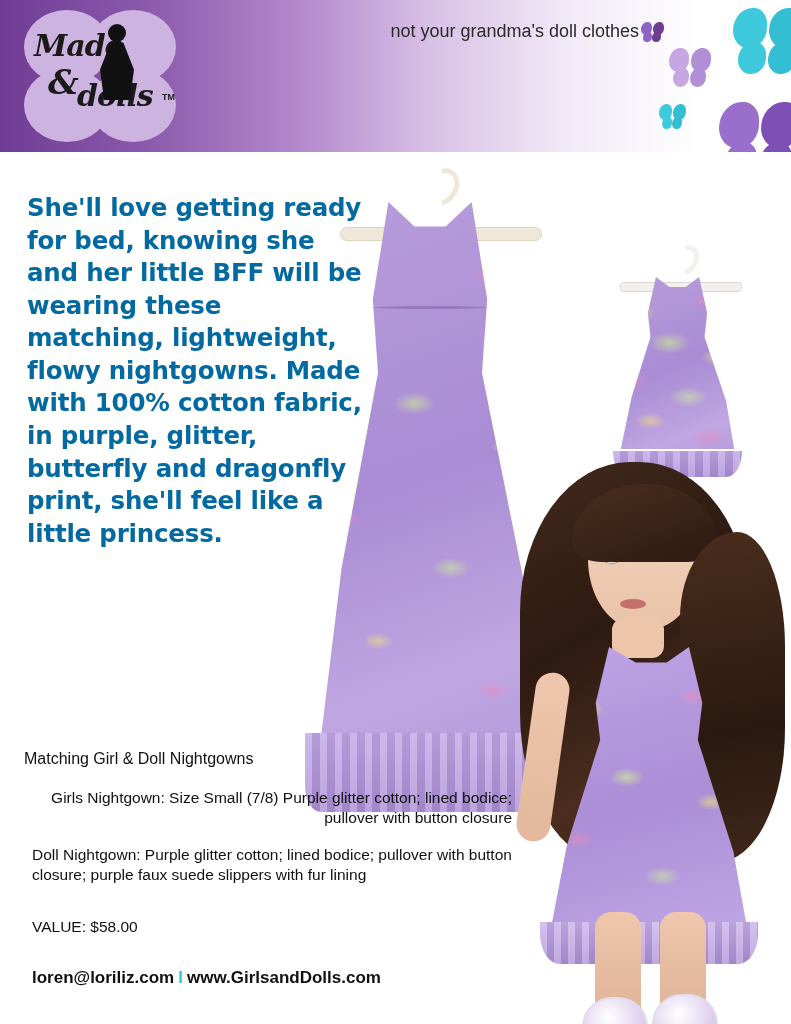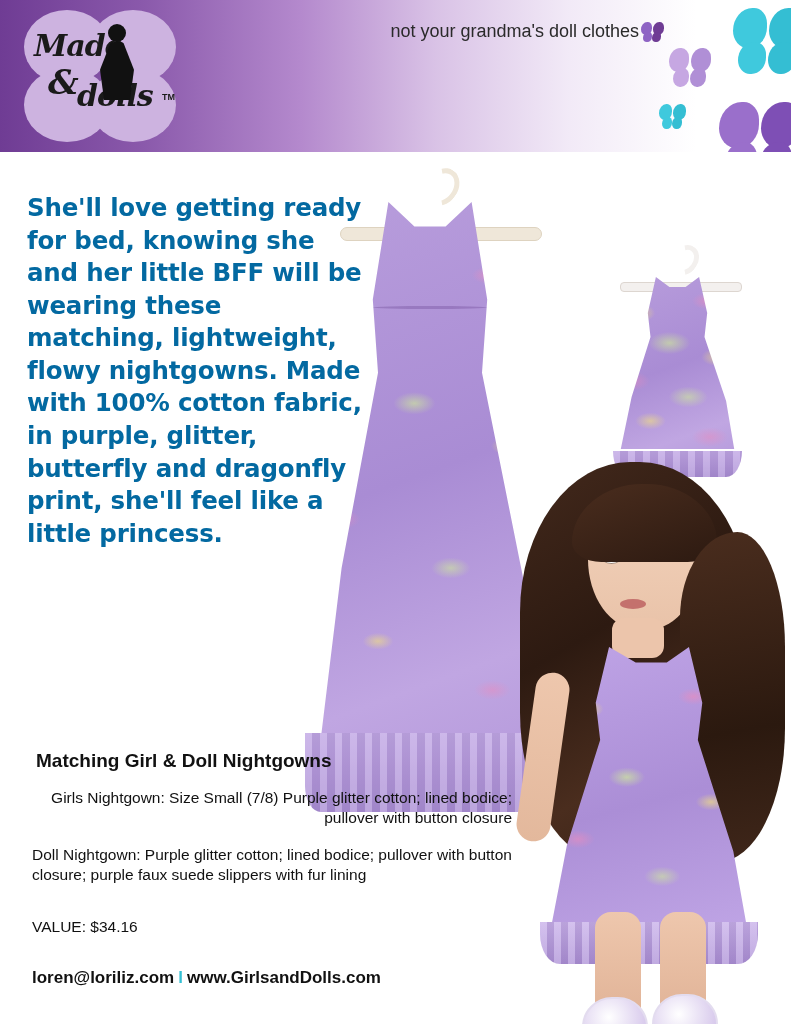--- a/index.html
+++ b/index.html
@@ -127,24 +127,24 @@
     font-size: 24.5px;
     line-height: 1.33;
     font-weight: bold;
     color: #0369a1;
     font-family: "DejaVu Sans", sans-serif;
     letter-spacing: -0.2px;
   }
 
   .product-title {
     position: absolute;
-    left: 36px;
+    left: 24px;
     top: 750px;
-    font-size: 19px;
-    font-weight: bold;
+    font-size: 16px;
+    font-weight: normal;
     color: #111;
   }
   .desc {
     position: absolute;
     left: 32px;
     font-size: 15.5px;
     line-height: 1.28;
     color: #111;
     width: 480px;
   }
@@ -505,17 +505,17 @@
     <div class="slipper sl-l"></div>
     <div class="slipper sl-r"></div>
   </div>
 </div>
 
 <div class="headline">She'll love getting ready for bed, knowing she and her little BFF will be wearing these matching, lightweight, flowy nightgowns. Made with 100% cotton fabric, in purple, glitter, butterfly and dragonfly print, she'll feel like a little princess.</div>
 
 <div class="product-title">Matching Girl &amp; Doll Nightgowns</div>
 <div class="desc desc-1">Girls Nightgown: Size Small (7/8) Purple glitter cotton; lined bodice; pullover with button closure</div>
 <div class="desc desc-2">Doll Nightgown: Purple glitter cotton; lined bodice; pullover with button closure; purple faux suede slippers with fur lining</div>
-<div class="desc value">VALUE:  $34.16</div>
+<div class="desc value">VALUE:  $58.00</div>
 
 <div class="footer">
   <span>loren@loriliz.com</span><span class="sep">l</span><span>www.GirlsandDolls.com</span>
 </div>
 
 </body></html>

